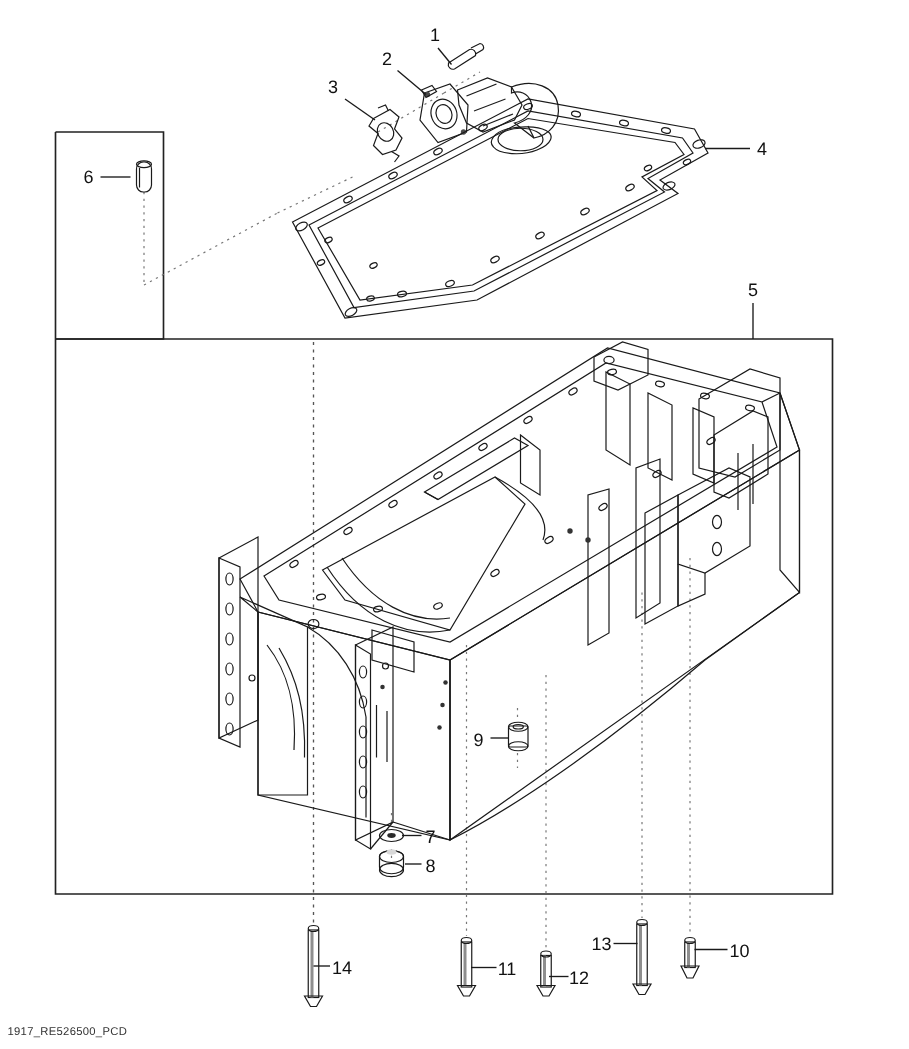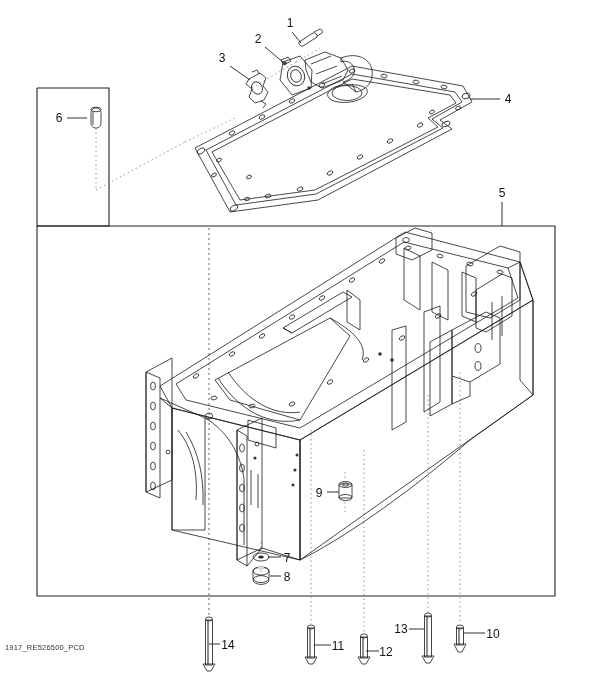--- a/index.html
+++ b/index.html
@@ -14,21 +14,21 @@
   #diagram-root{position:absolute;left:0;top:0;width:606px;height:699px;}
   svg#parts-svg{display:block;width:606px;height:699px;}
   .callout-text{
     font-family:"Liberation Sans", sans-serif;
     font-size:12px;
     fill:#111111;
   }
   .footer-text{
     position:absolute;
     left:5px;
-    top:643px;
+    top:683px;
     font-size:7.5px;
     letter-spacing:0.2px;
     color:#333333;
     font-family:"Liberation Sans", sans-serif;
     white-space:nowrap;
   }
   .ln{stroke:#1a1a1a;fill:none;}
   .thin{stroke-width:0.8;}
   .frame{stroke:#222;stroke-width:1.1;fill:none;}
   .lead{stroke:#1a1a1a;stroke-width:0.9;fill:none;}

